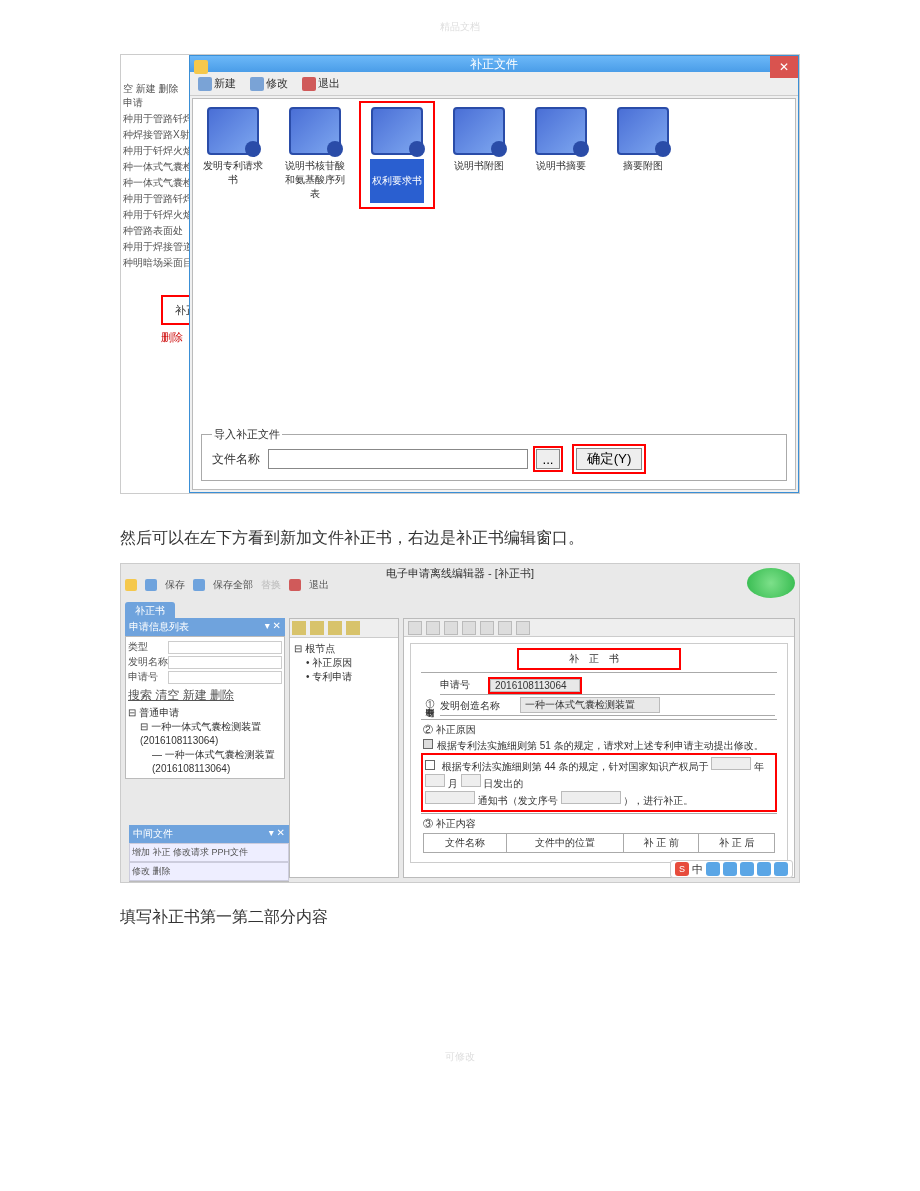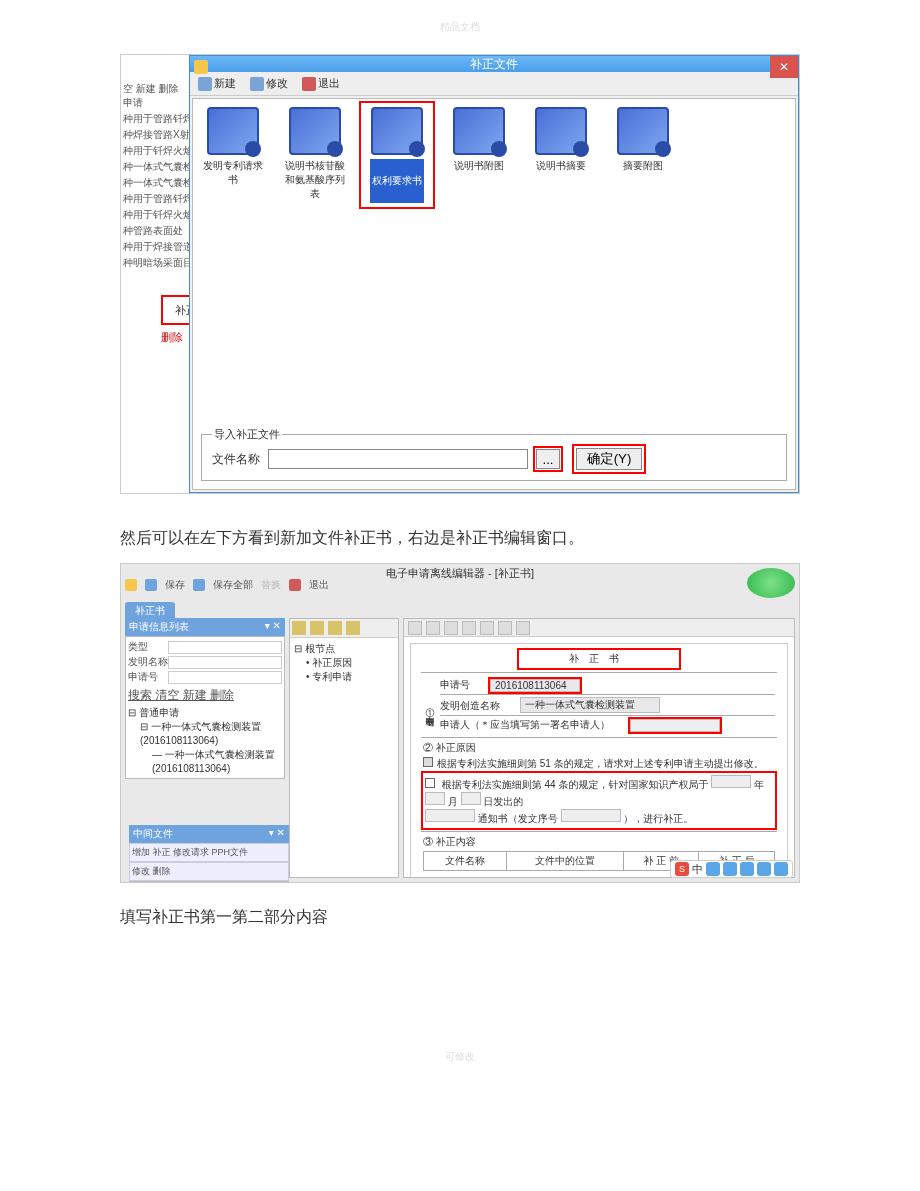--- a/index.html
+++ b/index.html
@@ -265,24 +265,20 @@
           <span style="writing-mode:vertical-rl;font-size:9px;">①专利申请</span>
           <div style="flex:1">
             <div style="display:flex;align-items:center;gap:4px;border-bottom:1px solid #aaa;padding:2px 0;">
               <span>申请号</span>
               <span class="field-box hl-field" style="background:#e8e8e8;padding:0 4px;height:auto;">2016108113064</span>
             </div>
             <div style="display:flex;align-items:flex-end;gap:20px;border-bottom:1px solid #aaa;padding:2px 0;">
               <span>发明创造名称</span>
               <span class="field-box" style="background:#e8e8e8;padding:0 4px;height:auto;min-width:140px;">一种一体式气囊检测装置</span>
             </div>
-            <div style="display:flex;align-items:center;gap:4px;padding:2px 0;">
-              <span>申请人（＊应当填写第一署名申请人）</span>
-              <span class="field-box hl-field"></span>
-            </div>
           </div>
         </div>
 
         <div class="doc-row" style="display:block">
           <div class="sec-title">② 补正原因</div>
           <div style="padding:2px 0;"><span style="display:inline-block;width:10px;height:10px;border:1px solid #666;background:#ddd;margin-right:4px;"></span><span>根据专利法实施细则第 51 条的规定，请求对上述专利申请主动提出修改。</span></div>
           <div class="hl-red" style="padding:2px;">
             <span style="display:inline-block;width:10px;height:10px;border:1px solid #666;margin-right:4px;"></span>
             <span>根据专利法实施细则第 44 条的规定，针对国家知识产权局于</span>
             <span class="field-box" style="min-width:40px"></span>

